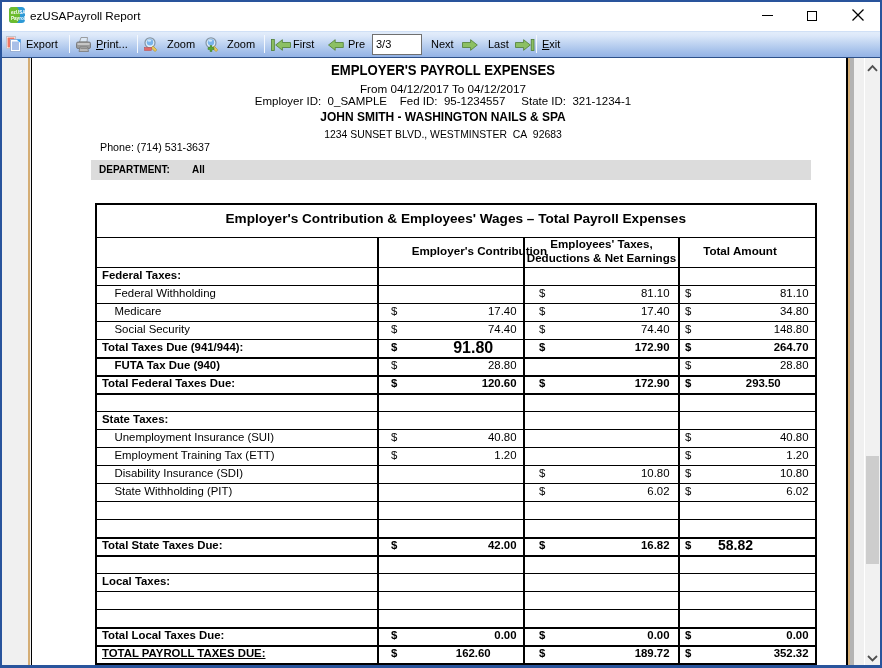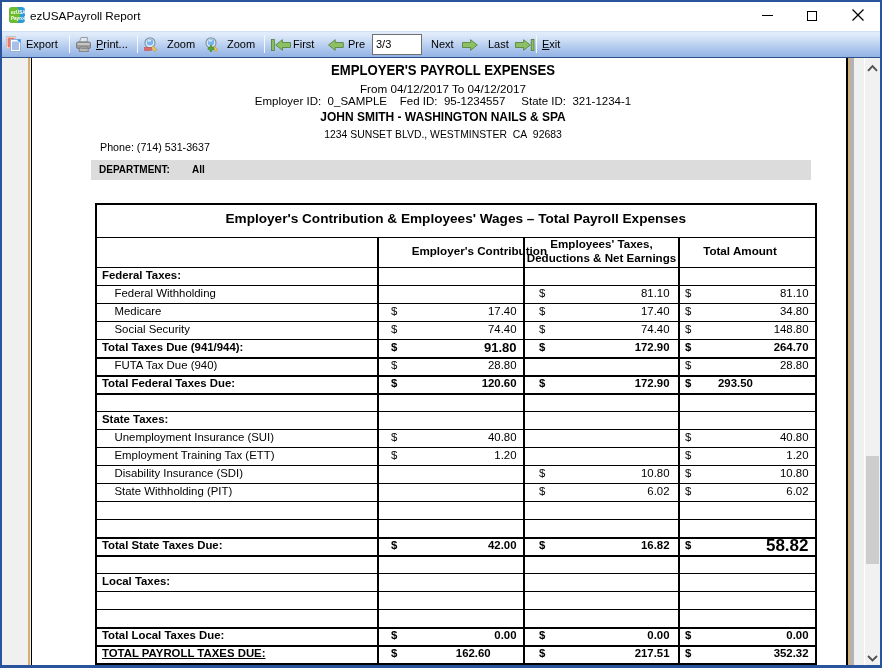--- a/index.html
+++ b/index.html
@@ -160,37 +160,37 @@
 <div class="abs" style="left:718px;top:303px;width:90.5px;height:18px;line-height:17.6px;font-size:11.4px;font-weight:normal;text-align:right;white-space:nowrap">34.80</div>
 <div class="t" style="left:114.5px;top:321px;height:18px;line-height:17.6px;font-size:11.4px;font-weight:normal;">Social Security</div>
 <div class="t" style="left:391px;top:321px;height:18px;line-height:17.6px;font-size:11.4px;font-weight:normal">$</div>
 <div class="abs" style="left:430px;top:321px;width:86.5px;height:18px;line-height:17.6px;font-size:11.4px;font-weight:normal;text-align:right;white-space:nowrap">74.40</div>
 <div class="t" style="left:539px;top:321px;height:18px;line-height:17.6px;font-size:11.4px;font-weight:normal">$</div>
 <div class="abs" style="left:576px;top:321px;width:93.5px;height:18px;line-height:17.6px;font-size:11.4px;font-weight:normal;text-align:right;white-space:nowrap">74.40</div>
 <div class="t" style="left:685px;top:321px;height:18px;line-height:17.6px;font-size:11.4px;font-weight:normal">$</div>
 <div class="abs" style="left:718px;top:321px;width:90.5px;height:18px;line-height:17.6px;font-size:11.4px;font-weight:normal;text-align:right;white-space:nowrap">148.80</div>
 <div class="t" style="left:102px;top:339px;height:18px;line-height:17.6px;font-size:11.4px;font-weight:bold;">Total Taxes Due (941/944):</div>
 <div class="t" style="left:391px;top:339px;height:18px;line-height:17.6px;font-size:11.4px;font-weight:bold">$</div>
-<div class="abs" style="left:430px;top:339px;width:86.5px;height:22px;line-height:17.6px;font-size:13px;font-weight:bold;text-align:right;white-space:nowrap">91.80</div>
+<div class="abs" style="left:430px;top:339px;width:86.5px;height:22px;line-height:17.6px;font-size:16px;font-weight:bold;text-align:center;white-space:nowrap">91.80</div>
 <div class="t" style="left:539px;top:339px;height:18px;line-height:17.6px;font-size:11.4px;font-weight:bold">$</div>
 <div class="abs" style="left:576px;top:339px;width:93.5px;height:18px;line-height:17.6px;font-size:11.4px;font-weight:bold;text-align:right;white-space:nowrap">172.90</div>
 <div class="t" style="left:685px;top:339px;height:18px;line-height:17.6px;font-size:11.4px;font-weight:bold">$</div>
 <div class="abs" style="left:718px;top:339px;width:90.5px;height:18px;line-height:17.6px;font-size:11.4px;font-weight:bold;text-align:right;white-space:nowrap">264.70</div>
-<div class="t" style="left:114.5px;top:357px;height:18px;line-height:17.6px;font-size:11.4px;font-weight:normal;">FUTA Tax Due (940)</div>
+<div class="t" style="left:114.5px;top:357px;height:18px;line-height:17.6px;font-size:11.4px;font-weight:bold;">FUTA Tax Due (940)</div>
 <div class="t" style="left:391px;top:357px;height:18px;line-height:17.6px;font-size:11.4px;font-weight:normal">$</div>
 <div class="abs" style="left:430px;top:357px;width:86.5px;height:18px;line-height:17.6px;font-size:11.4px;font-weight:normal;text-align:right;white-space:nowrap">28.80</div>
 <div class="t" style="left:685px;top:357px;height:18px;line-height:17.6px;font-size:11.4px;font-weight:normal">$</div>
 <div class="abs" style="left:718px;top:357px;width:90.5px;height:18px;line-height:17.6px;font-size:11.4px;font-weight:normal;text-align:right;white-space:nowrap">28.80</div>
 <div class="t" style="left:102px;top:375px;height:18px;line-height:17.6px;font-size:11.4px;font-weight:bold;">Total Federal Taxes Due:</div>
 <div class="t" style="left:391px;top:375px;height:18px;line-height:17.6px;font-size:11.4px;font-weight:bold">$</div>
 <div class="abs" style="left:430px;top:375px;width:86.5px;height:18px;line-height:17.6px;font-size:11.4px;font-weight:bold;text-align:right;white-space:nowrap">120.60</div>
 <div class="t" style="left:539px;top:375px;height:18px;line-height:17.6px;font-size:11.4px;font-weight:bold">$</div>
 <div class="abs" style="left:576px;top:375px;width:93.5px;height:18px;line-height:17.6px;font-size:11.4px;font-weight:bold;text-align:right;white-space:nowrap">172.90</div>
 <div class="t" style="left:685px;top:375px;height:18px;line-height:17.6px;font-size:11.4px;font-weight:bold">$</div>
-<div class="abs" style="left:718px;top:375px;width:90.5px;height:18px;line-height:17.6px;font-size:11.4px;font-weight:bold;text-align:left;white-space:nowrap">293.50</div>
+<div class="abs" style="left:718px;top:375px;width:90.5px;height:18px;line-height:17.6px;font-size:11.4px;font-weight:bold;text-align:center;white-space:nowrap">293.50</div>
 <div class="t" style="left:102px;top:411px;height:18px;line-height:17.6px;font-size:11.4px;font-weight:bold;">State Taxes:</div>
 <div class="t" style="left:114.5px;top:429px;height:18px;line-height:17.6px;font-size:11.4px;font-weight:normal;">Unemployment Insurance (SUI)</div>
 <div class="t" style="left:391px;top:429px;height:18px;line-height:17.6px;font-size:11.4px;font-weight:normal">$</div>
 <div class="abs" style="left:430px;top:429px;width:86.5px;height:18px;line-height:17.6px;font-size:11.4px;font-weight:normal;text-align:right;white-space:nowrap">40.80</div>
 <div class="t" style="left:685px;top:429px;height:18px;line-height:17.6px;font-size:11.4px;font-weight:normal">$</div>
 <div class="abs" style="left:718px;top:429px;width:90.5px;height:18px;line-height:17.6px;font-size:11.4px;font-weight:normal;text-align:right;white-space:nowrap">40.80</div>
 <div class="t" style="left:114.5px;top:447px;height:18px;line-height:17.6px;font-size:11.4px;font-weight:normal;text-align:right;">Employment Training Tax (ETT)</div>
 <div class="t" style="left:391px;top:447px;height:18px;line-height:17.6px;font-size:11.4px;font-weight:normal">$</div>
 <div class="abs" style="left:430px;top:447px;width:86.5px;height:18px;line-height:17.6px;font-size:11.4px;font-weight:normal;text-align:right;white-space:nowrap">1.20</div>
 <div class="t" style="left:685px;top:447px;height:18px;line-height:17.6px;font-size:11.4px;font-weight:normal">$</div>
@@ -204,27 +204,27 @@
 <div class="t" style="left:539px;top:483px;height:18px;line-height:17.6px;font-size:11.4px;font-weight:normal">$</div>
 <div class="abs" style="left:576px;top:483px;width:93.5px;height:18px;line-height:17.6px;font-size:11.4px;font-weight:normal;text-align:right;white-space:nowrap">6.02</div>
 <div class="t" style="left:685px;top:483px;height:18px;line-height:17.6px;font-size:11.4px;font-weight:normal">$</div>
 <div class="abs" style="left:718px;top:483px;width:90.5px;height:18px;line-height:17.6px;font-size:11.4px;font-weight:normal;text-align:right;white-space:nowrap">6.02</div>
 <div class="t" style="left:102px;top:537px;height:18px;line-height:17.6px;font-size:11.4px;font-weight:bold;">Total State Taxes Due:</div>
 <div class="t" style="left:391px;top:537px;height:18px;line-height:17.6px;font-size:11.4px;font-weight:bold">$</div>
 <div class="abs" style="left:430px;top:537px;width:86.5px;height:18px;line-height:17.6px;font-size:11.4px;font-weight:bold;text-align:right;white-space:nowrap">42.00</div>
 <div class="t" style="left:539px;top:537px;height:18px;line-height:17.6px;font-size:11.4px;font-weight:bold">$</div>
 <div class="abs" style="left:576px;top:537px;width:93.5px;height:18px;line-height:17.6px;font-size:11.4px;font-weight:bold;text-align:right;white-space:nowrap">16.82</div>
 <div class="t" style="left:685px;top:537px;height:18px;line-height:17.6px;font-size:11.4px;font-weight:bold">$</div>
-<div class="abs" style="left:718px;top:537px;width:90.5px;height:32px;line-height:17.6px;font-size:17px;font-weight:bold;text-align:right;white-space:nowrap">58.82</div>
+<div class="abs" style="left:718px;top:537px;width:90.5px;height:32px;line-height:17.6px;font-size:14px;font-weight:bold;white-space:nowrap">58.82</div>
 <div class="t" style="left:102px;top:573px;height:18px;line-height:17.6px;font-size:11.4px;font-weight:bold;">Local Taxes:</div>
 <div class="t" style="left:102px;top:627px;height:18px;line-height:17.6px;font-size:11.4px;font-weight:bold;">Total Local Taxes Due:</div>
 <div class="t" style="left:391px;top:627px;height:18px;line-height:17.6px;font-size:11.4px;font-weight:bold">$</div>
 <div class="abs" style="left:430px;top:627px;width:86.5px;height:18px;line-height:17.6px;font-size:11.4px;font-weight:bold;text-align:right;white-space:nowrap">0.00</div>
 <div class="t" style="left:539px;top:627px;height:18px;line-height:17.6px;font-size:11.4px;font-weight:bold">$</div>
 <div class="abs" style="left:576px;top:627px;width:93.5px;height:18px;line-height:17.6px;font-size:11.4px;font-weight:bold;text-align:right;white-space:nowrap">0.00</div>
 <div class="t" style="left:685px;top:627px;height:18px;line-height:17.6px;font-size:11.4px;font-weight:bold">$</div>
 <div class="abs" style="left:718px;top:627px;width:90.5px;height:18px;line-height:17.6px;font-size:11.4px;font-weight:bold;text-align:right;white-space:nowrap">0.00</div>
 <div class="t" style="left:102px;top:645px;height:18px;line-height:17.6px;font-size:11.4px;font-weight:bold;text-decoration:underline;">TOTAL PAYROLL TAXES DUE:</div>
 <div class="t" style="left:391px;top:645px;height:18px;line-height:17.6px;font-size:11.4px;font-weight:bold">$</div>
 <div class="abs" style="left:430px;top:645px;width:86.5px;height:18px;line-height:17.6px;font-size:11.4px;font-weight:bold;text-align:center;white-space:nowrap">162.60</div>
 <div class="t" style="left:539px;top:645px;height:18px;line-height:17.6px;font-size:11.4px;font-weight:bold">$</div>
-<div class="abs" style="left:576px;top:645px;width:93.5px;height:18px;line-height:17.6px;font-size:11.4px;font-weight:bold;text-align:right;white-space:nowrap">217.51</div>
+<div class="abs" style="left:576px;top:645px;width:93.5px;height:18px;line-height:17.6px;font-size:11.4px;font-weight:bold;text-align:right;white-space:nowrap">189.72</div>
 <div class="t" style="left:685px;top:645px;height:18px;line-height:17.6px;font-size:11.4px;font-weight:bold">$</div>
 <div class="abs" style="left:718px;top:645px;width:90.5px;height:26px;line-height:17.6px;font-size:11.4px;font-weight:bold;text-align:right;white-space:nowrap">352.32</div>
 </body></html>

